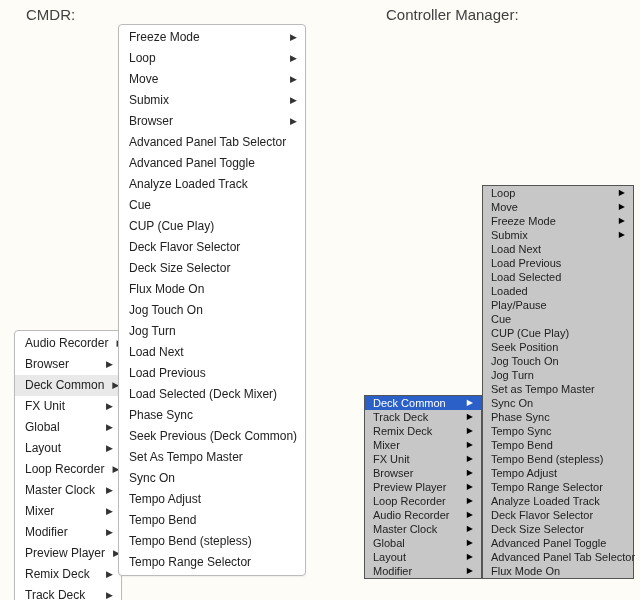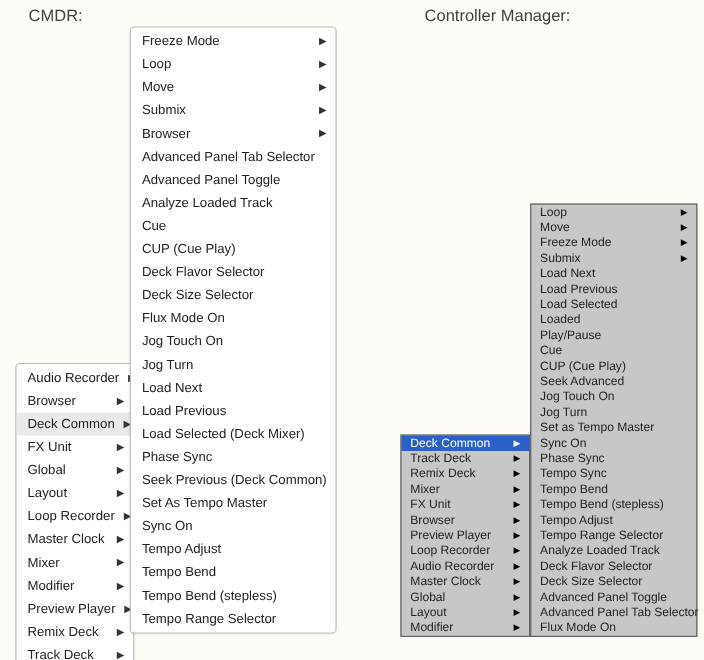--- a/index.html
+++ b/index.html
@@ -306,21 +306,21 @@
     <div class="item">
       <span>Play/Pause</span>
     </div>
     <div class="item">
       <span>Cue</span>
     </div>
     <div class="item">
       <span>CUP (Cue Play)</span>
     </div>
     <div class="item">
-      <span>Seek Advanced</span>
+      <span>Seek Position</span>
     </div>
     <div class="item">
       <span>Jog Touch On</span>
     </div>
     <div class="item">
       <span>Jog Turn</span>
     </div>
     <div class="item">
       <span>Set as Tempo Master</span>
     </div>

